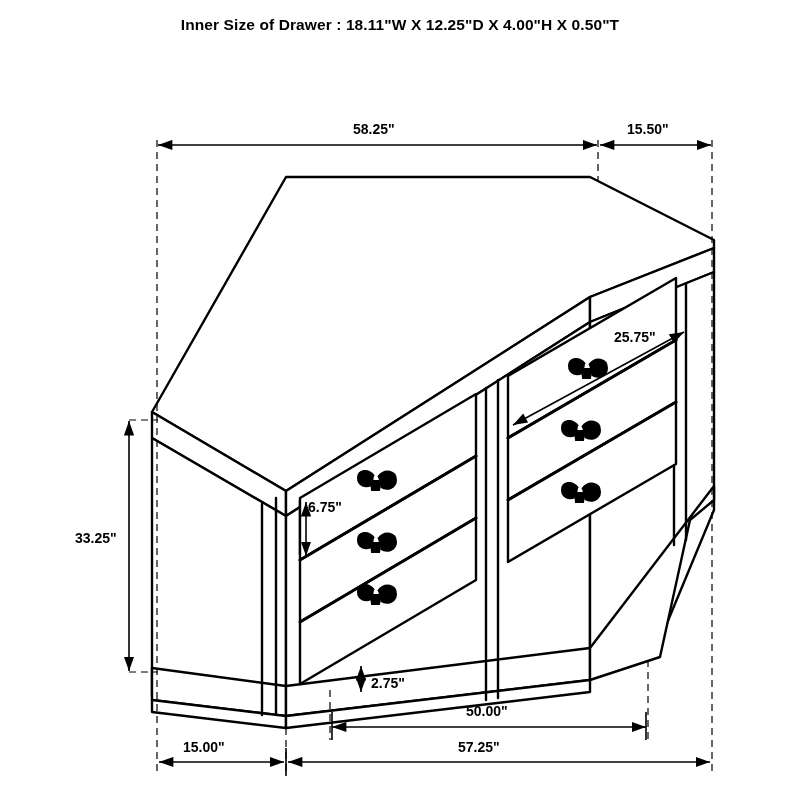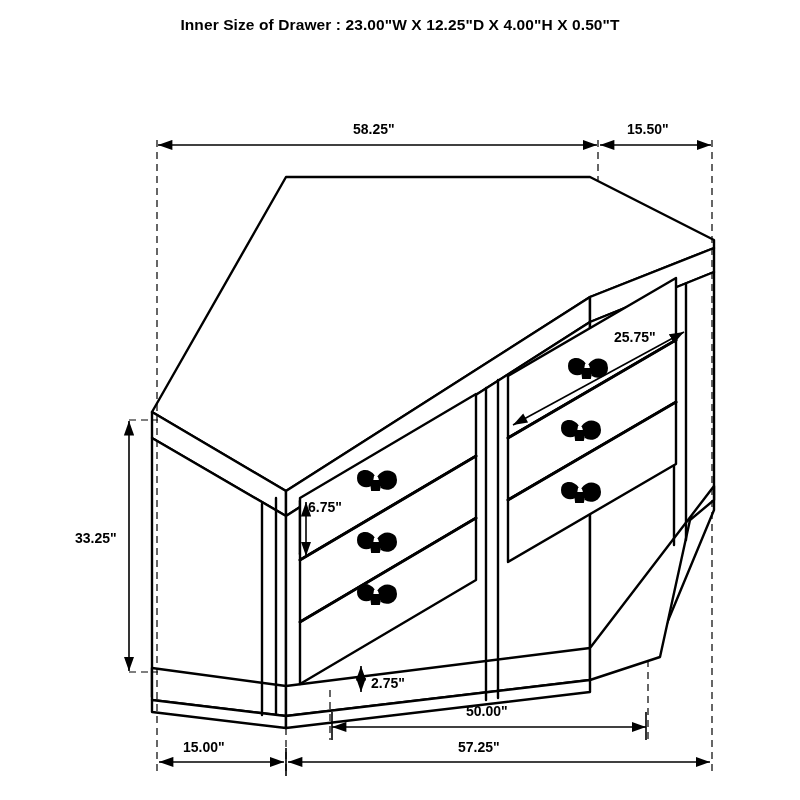--- a/index.html
+++ b/index.html
@@ -39,21 +39,21 @@
     font-size: 14px;
     font-weight: bold;
     white-space: nowrap;
   }
 </style>
 </head>
 <body>
 
 <div id="stage">
 
-  <div id="title">Inner Size of Drawer : 23.00"W X 12.25"D X 4.00"H X 0.50"T</div>
+  <div id="title">Inner Size of Drawer : 18.11"W X 12.25"D X 4.00"H X 0.50"T</div>
 
   <svg id="drawing" width="800" height="800" viewBox="0 0 800 800">
     <defs>
       <marker id="arrowEnd" markerWidth="10" markerHeight="10" refX="9" refY="3.2" orient="auto" markerUnits="strokeWidth">
         <path d="M0,0 L9,3.2 L0,6.4 z" fill="#000"></path>
       </marker>
       <marker id="arrowStart" markerWidth="10" markerHeight="10" refX="0" refY="3.2" orient="auto" markerUnits="strokeWidth">
         <path d="M9,0 L0,3.2 L9,6.4 z" fill="#000"></path>
       </marker>
     </defs>

